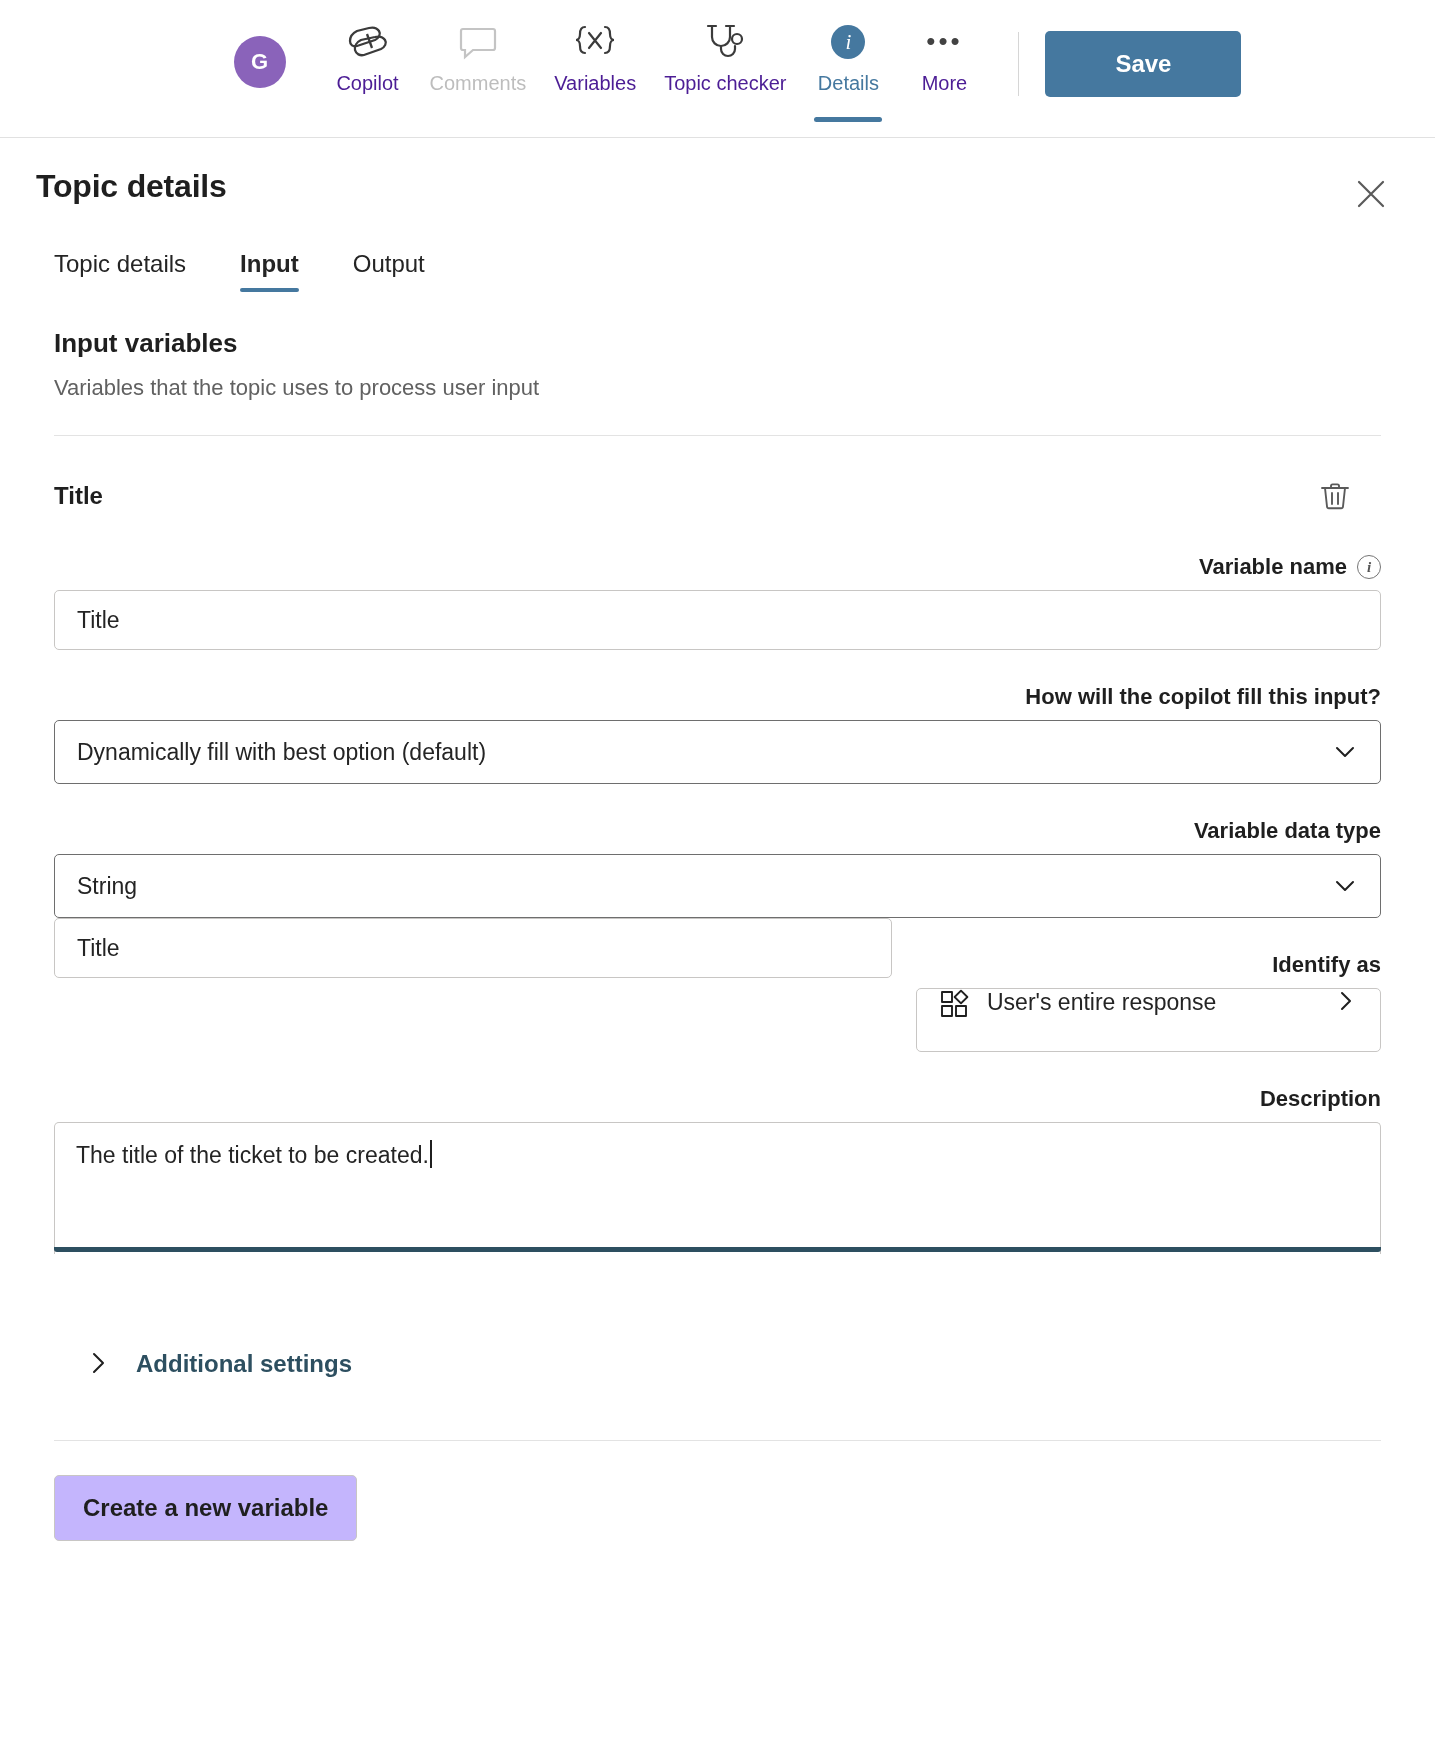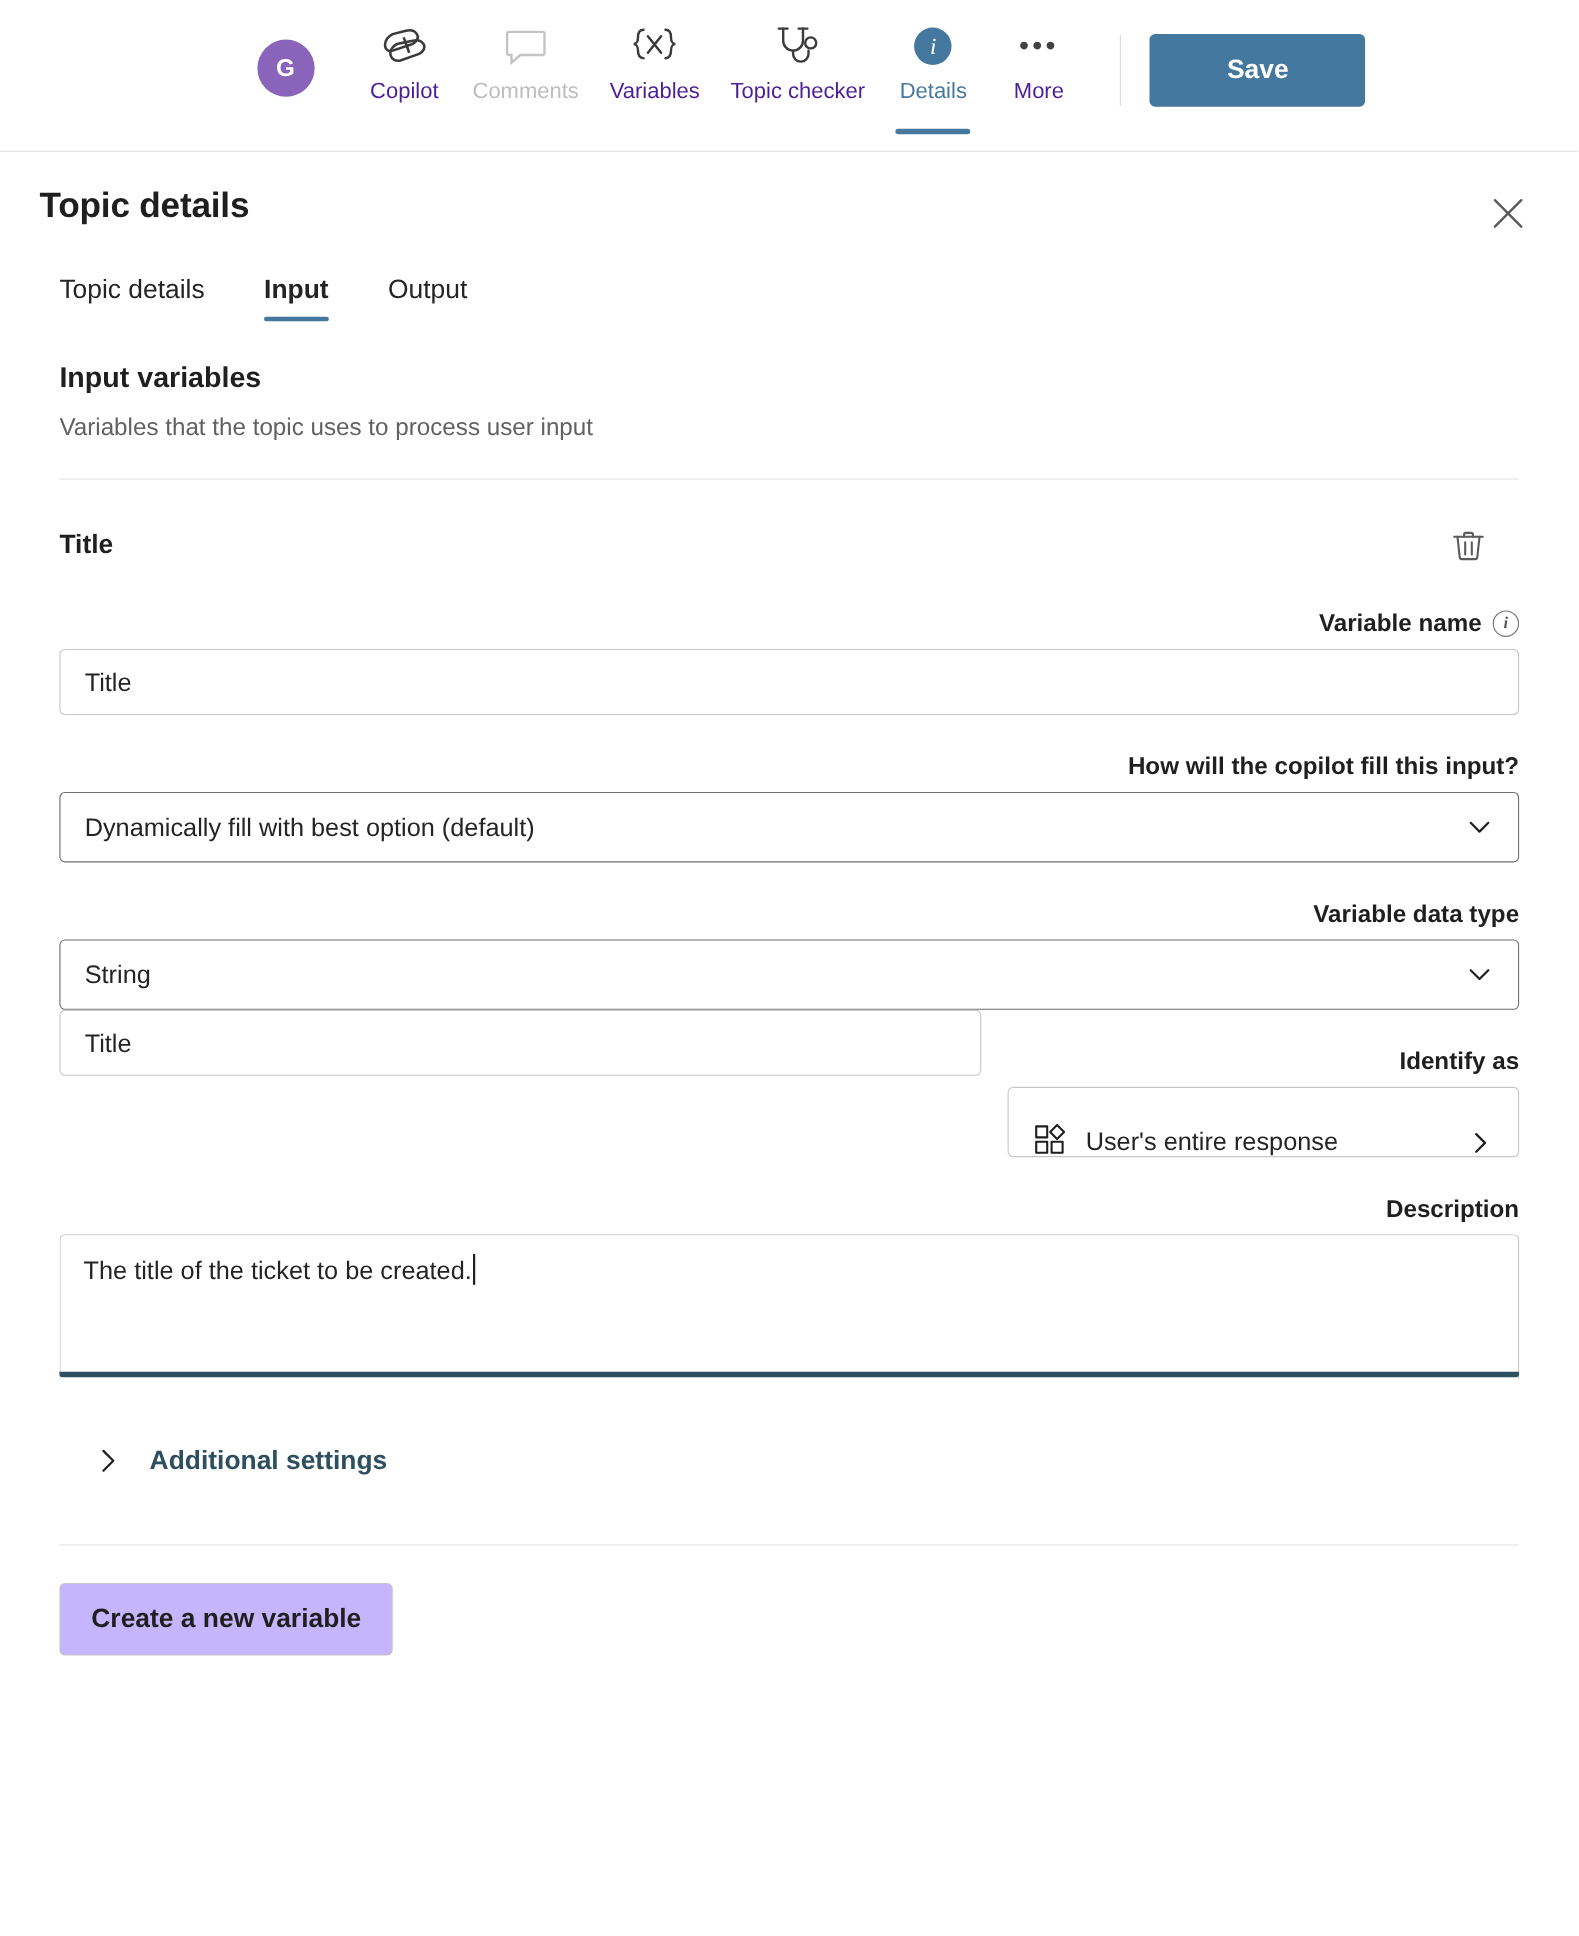--- a/index.html
+++ b/index.html
@@ -242,21 +242,21 @@
   }
   .col-left { flex: 0 0 838px; }
   .col-right { flex: 1 1 auto; }
 
   .identify-box {
     width: 100%;
     height: 64px;
     border: 1px solid #c8c6c4;
     border-radius: 5px;
     background: #ffffff;
-    display: flex; align-items: flex-end;
+    display: flex; align-items: flex-start;
     gap: 18px;
     padding: 0 22px;
     font-size: 23px;
     color: #242424;
     cursor: pointer;
   }
   .identify-box .ilabel { flex: 1 1 auto; }
 
   .textarea-wrap {
     position: relative;
@@ -295,22 +295,22 @@
   }
   .ta-text {
     position: absolute;
     left: 22px; top: 18px;
     font-size: 23px;
     color: #242424;
     pointer-events: none;
   }
 
   .addl {
-    display: flex; align-items: center; gap: 24px;
-    margin: 62px 18px 0 50px;
+    display: flex; align-items: flex-start; gap: 24px;
+    margin: 98px 18px 0 50px;
     cursor: pointer;
     width: fit-content;
   }
   .addl-label {
     font-size: 24px;
     font-weight: bold;
     color: #2d4f60;
   }
 
   .hrule2 {

